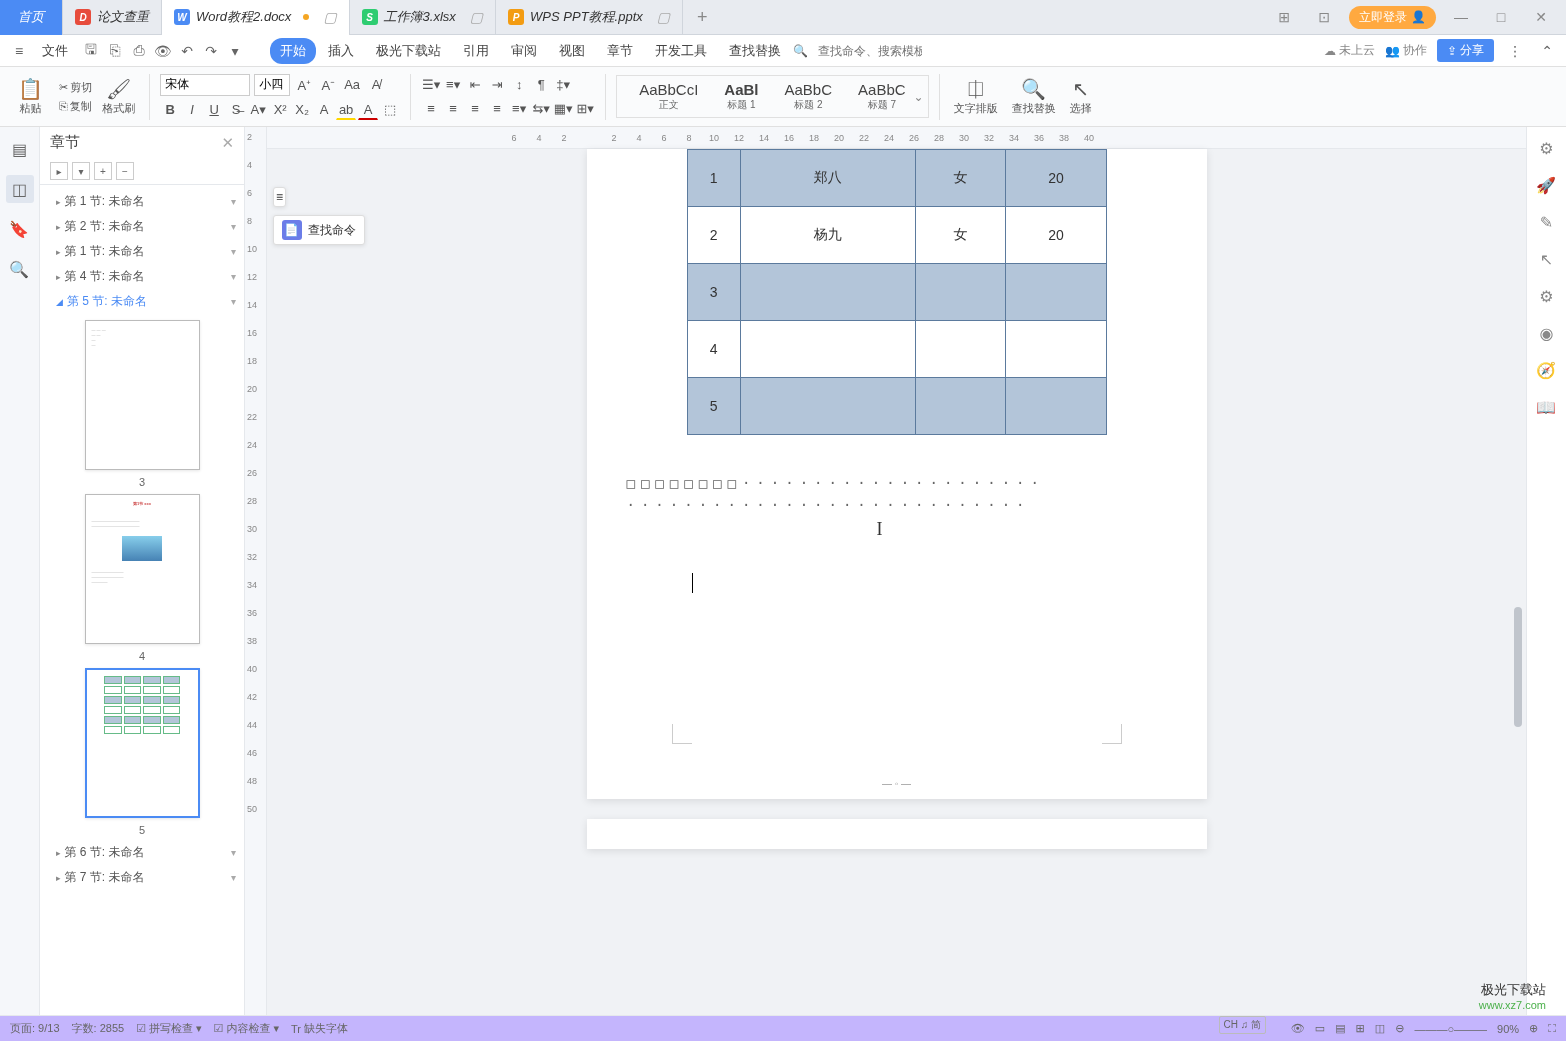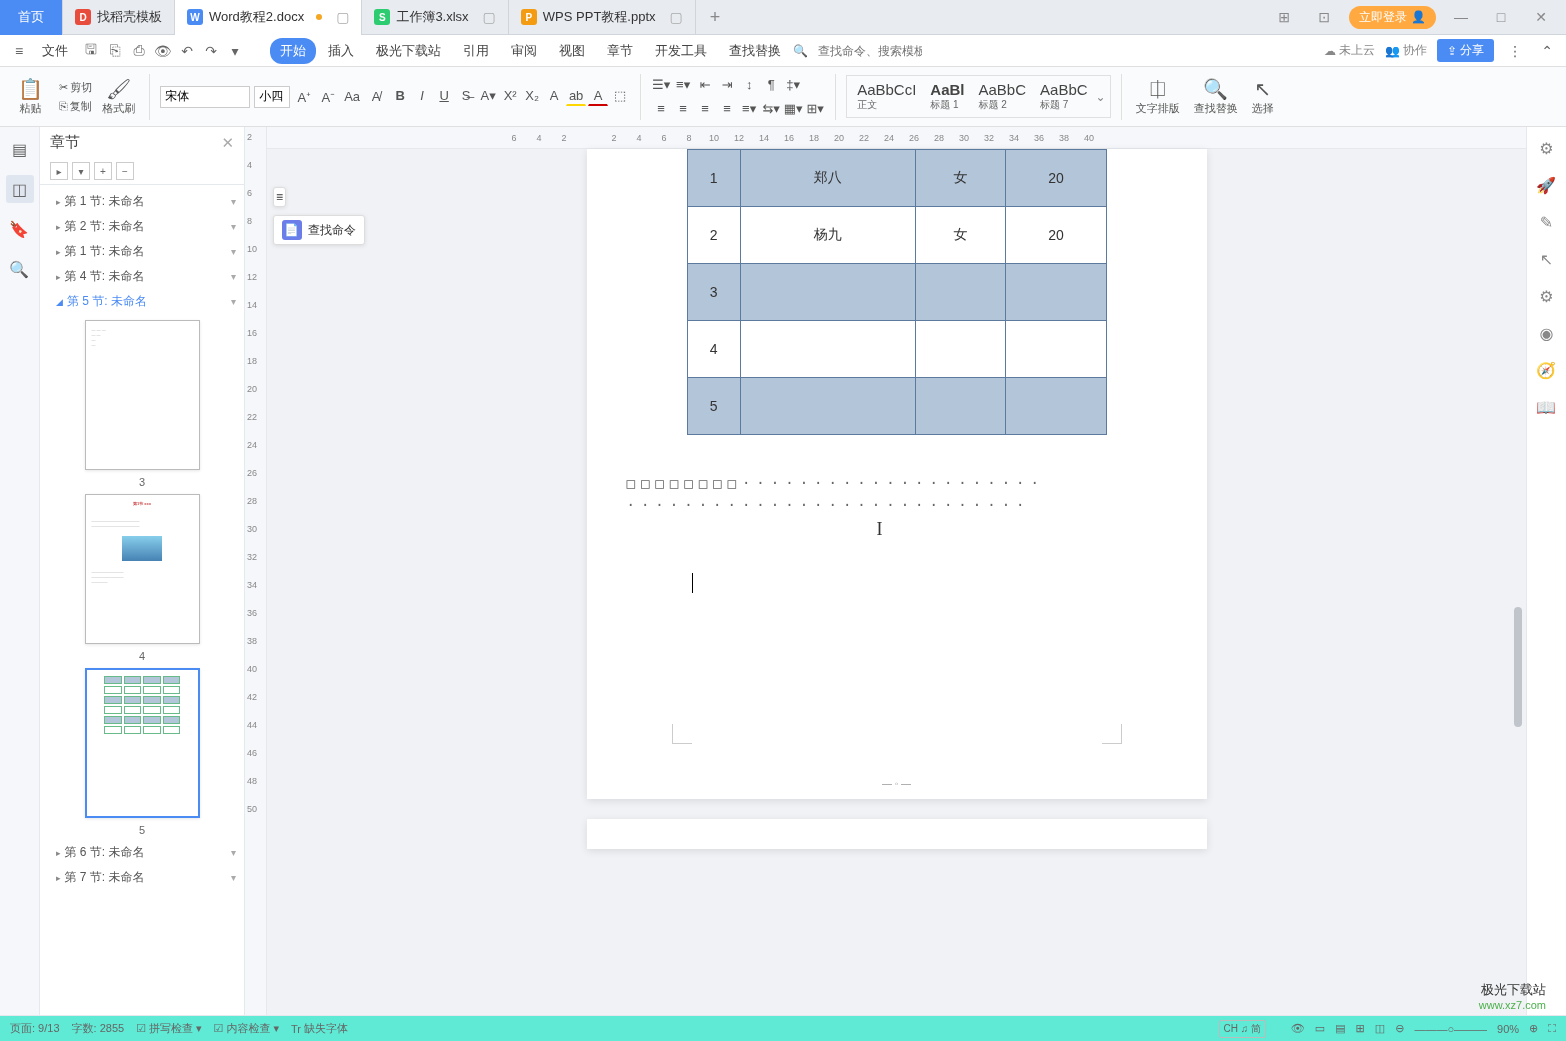--- a/index.html
+++ b/index.html
@@ -1,21 +1,21 @@
 <!DOCTYPE html>
 <html><head>
 <meta charset="utf-8">
 <style>
 * { margin: 0; padding: 0; box-sizing: border-box; font-family: "Microsoft YaHei", sans-serif; }
 body { background: #fff; font-size: 12px; color: #333; overflow: hidden; }
 .app { width: 1566px; height: 1041px; display: flex; flex-direction: column; }
 
 
 .titlebar { height: 35px; background: #e8ebf0; display: flex; align-items: center; border-bottom: 1px solid #d0d5dc; }
-.tab { display: flex; align-items: center; height: 35px; padding: 0 12px; gap: 6px; border-right: 1px solid #d0d5dc; cursor: pointer; font-size: 13px; }
+.tab { display: flex; align-items: center; height: 35px; padding: 0 12px; gap: 6px; border-right: 1px solid #d0d5dc; cursor: pointer; font-size: 13px; font-style: italic; }
 .tab.home { background: #4b8bf4; color: #fff; padding: 0 18px; font-weight: 500; }
 .tab.active { background: #fff; }
 .tab-icon { width: 16px; height: 16px; display: inline-flex; align-items: center; justify-content: center; border-radius: 3px; font-size: 10px; font-weight: bold; }
 .tab-icon.docker { background: #e74c3c; color: #fff; }
 .tab-icon.word { background: #4b8bf4; color: #fff; }
 .tab-icon.excel { background: #2ecc71; color: #fff; }
 .tab-icon.ppt { background: #f39c12; color: #fff; }
 .tab-close { color: #aaa; margin-left: 8px; font-size: 14px; }
 .tab-dot { width: 6px; height: 6px; border-radius: 50%; background: #f5a623; margin-left: 6px; }
 .tab-add { padding: 0 14px; cursor: pointer; color: #888; font-size: 18px; }
@@ -40,21 +40,21 @@
 .rbtn { font-size: 11px; color: #555; cursor: pointer; display: flex; align-items: center; gap: 2px; }
 .rbtn-big { flex-direction: column; font-size: 11px; color: #555; cursor: pointer; display: flex; align-items: center; padding: 2px 4px; }
 .rbtn-big .icn { font-size: 20px; }
 .font-sel { display: flex; gap: 4px; align-items: center; }
 .font-sel select, .font-sel input { border: 1px solid #ccc; font-size: 12px; padding: 2px 4px; height: 22px; }
 .font-name { width: 90px; }
 .font-size { width: 36px; }
 .format-row { display: flex; gap: 2px; }
 .format-btn { width: 20px; height: 20px; display: flex; align-items: center; justify-content: center; cursor: pointer; color: #555; font-size: 13px; border: 1px solid transparent; }
 .style-box { border: 1px solid #e0e0e0; padding: 2px 4px; display: flex; gap: 2px; align-items: center; }
-.style-item { padding: 3px 6px; cursor: pointer; }
+.style-item { padding: 3px 6px; text-align: center; cursor: pointer; margin-left: 12px; }
 .style-item .prev { font-size: 15px; color: #444; }
 .style-item .lbl { font-size: 10px; color: #666; }
 
 
 .main { flex: 1; display: flex; overflow: hidden; }
 
 
 .left-rail { width: 40px; background: #f5f7fa; border-right: 1px solid #e5e8ec; display: flex; flex-direction: column; align-items: center; padding-top: 8px; gap: 12px; }
 .left-rail .rail-btn { width: 28px; height: 28px; display: flex; align-items: center; justify-content: center; color: #666; cursor: pointer; font-size: 16px; }
 .left-rail .rail-btn.active { background: #e0e6ef; border-radius: 3px; }
@@ -100,21 +100,21 @@
 
 
 .right-rail { width: 40px; border-left: 1px solid #e5e8ec; display: flex; flex-direction: column; align-items: center; padding-top: 12px; gap: 18px; }
 .right-rail .rr-btn { color: #888; font-size: 16px; cursor: pointer; }
 
 
 .vscroll { position: absolute; right: 2px; top: 30px; bottom: 10px; width: 12px; }
 .vscroll-thumb { width: 8px; height: 120px; background: #c0c5cc; border-radius: 4px; margin-top: 450px; margin-left: 2px; }
 
 
-.statusbar { height: 26px; background: #5eead4; border-top: 1px solid #e5e8ec; display: flex; align-items: center; padding: 0 10px; font-size: 11px; color: #666; gap: 12px; }
+.statusbar { height: 26px; background: #c4b5fd; border-top: 1px solid #e5e8ec; display: flex; padding: 0 10px; font-size: 11px; color: #666; gap: 12px; }
 .statusbar .sb-item { display: flex; align-items: center; gap: 3px; cursor: pointer; }
 .statusbar-right { margin-left: auto; display: flex; align-items: center; gap: 10px; }
 .ime-box { border: 1px solid #bbb; padding: 1px 4px; font-size: 10px; border-radius: 2px; position: absolute; right: 300px; }
 
 
 .watermark { position: absolute; bottom: 30px; right: 20px; font-size: 13px; color: #4a9; display: flex; flex-direction: column; align-items: flex-end; z-index: 100; }
 .watermark .w1 { color: #333; font-weight: 500; }
 .watermark .w2 { color: #4bb04b; font-size: 11px; }
 
 
@@ -127,21 +127,21 @@
 </style>
 </head>
 <body>
 
 <div class="app">
 
   <div class="titlebar">
     <div class="tab home">首页</div>
     <div class="tab">
       <span class="tab-icon docker">D</span>
-      <span>找稻壳模板</span>
+      <span>论文查重</span>
     </div>
     <div class="tab active">
       <span class="tab-icon word">W</span>
       <span>Word教程2.docx</span>
       <span class="tab-dot"></span>
       <span class="tab-close">▢</span>
     </div>
     <div class="tab">
       <span class="tab-icon excel">S</span>
       <span>工作簿3.xlsx</span>
@@ -206,21 +206,21 @@
     </div>
     <div style="display:flex;flex-direction:column;gap:4px">
       <span class="rbtn">✂ <span>剪切</span></span>
       <span class="rbtn">⎘ <span>复制</span></span>
     </div>
     <div class="rbtn-big">
         <span class="icn">🖌</span>
         <span>格式刷</span>
       </div>
     <div class="ribbon-sep"></div>
-    <div style="display:flex;flex-direction:row;gap:4px">
+    <div style="display:flex;flex-direction:column;gap:4px">
       <div class="font-sel">
         <input class="font-name" value="宋体" style="">
         <input class="font-size" value="小四" style="">
         <span class="format-btn">A⁺</span>
         <span class="format-btn">A⁻</span>
         <span class="format-btn">Aa</span>
         <span class="format-btn">A̸</span>
       </div>
       <div class="format-row">
         <span class="format-btn">

